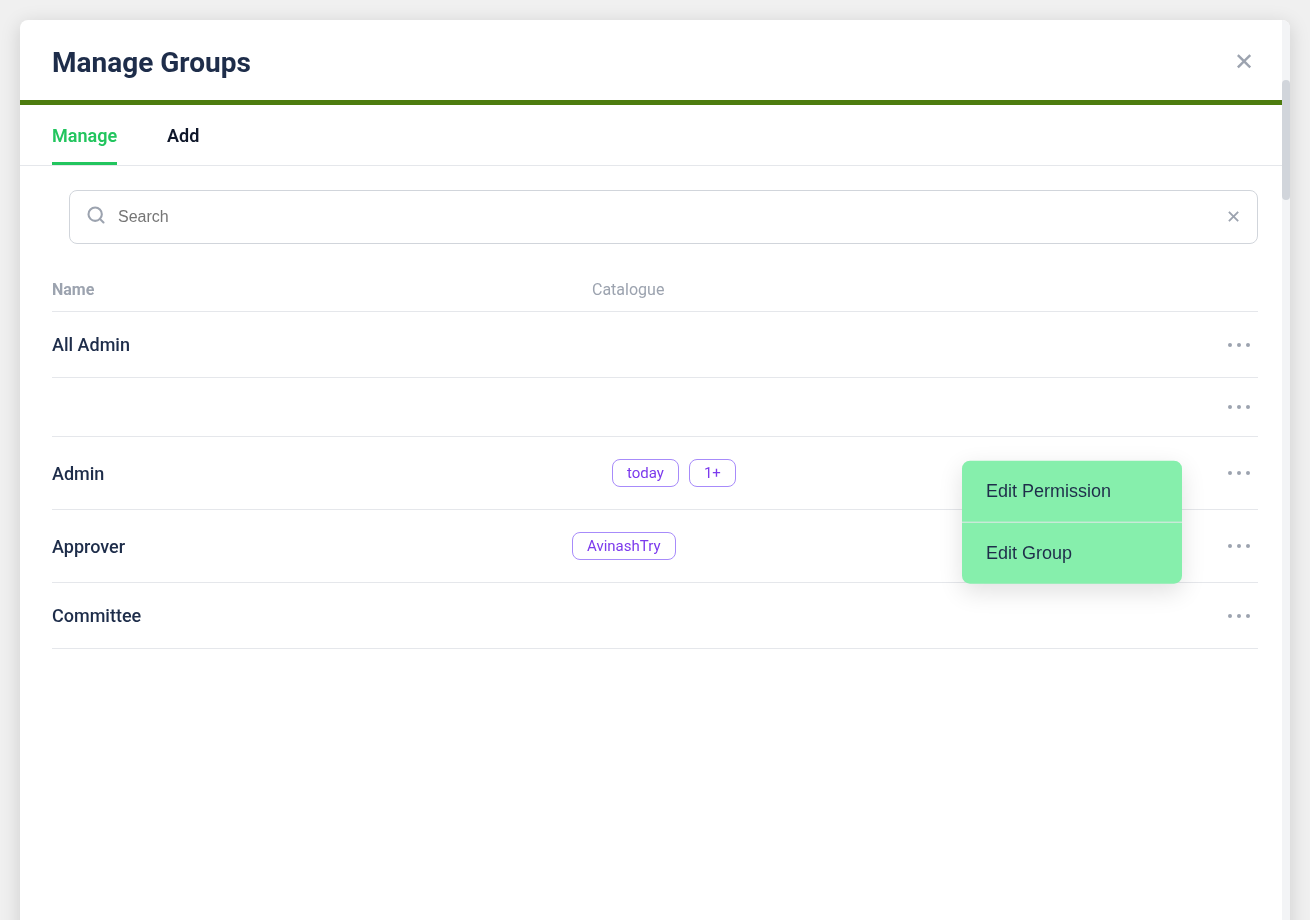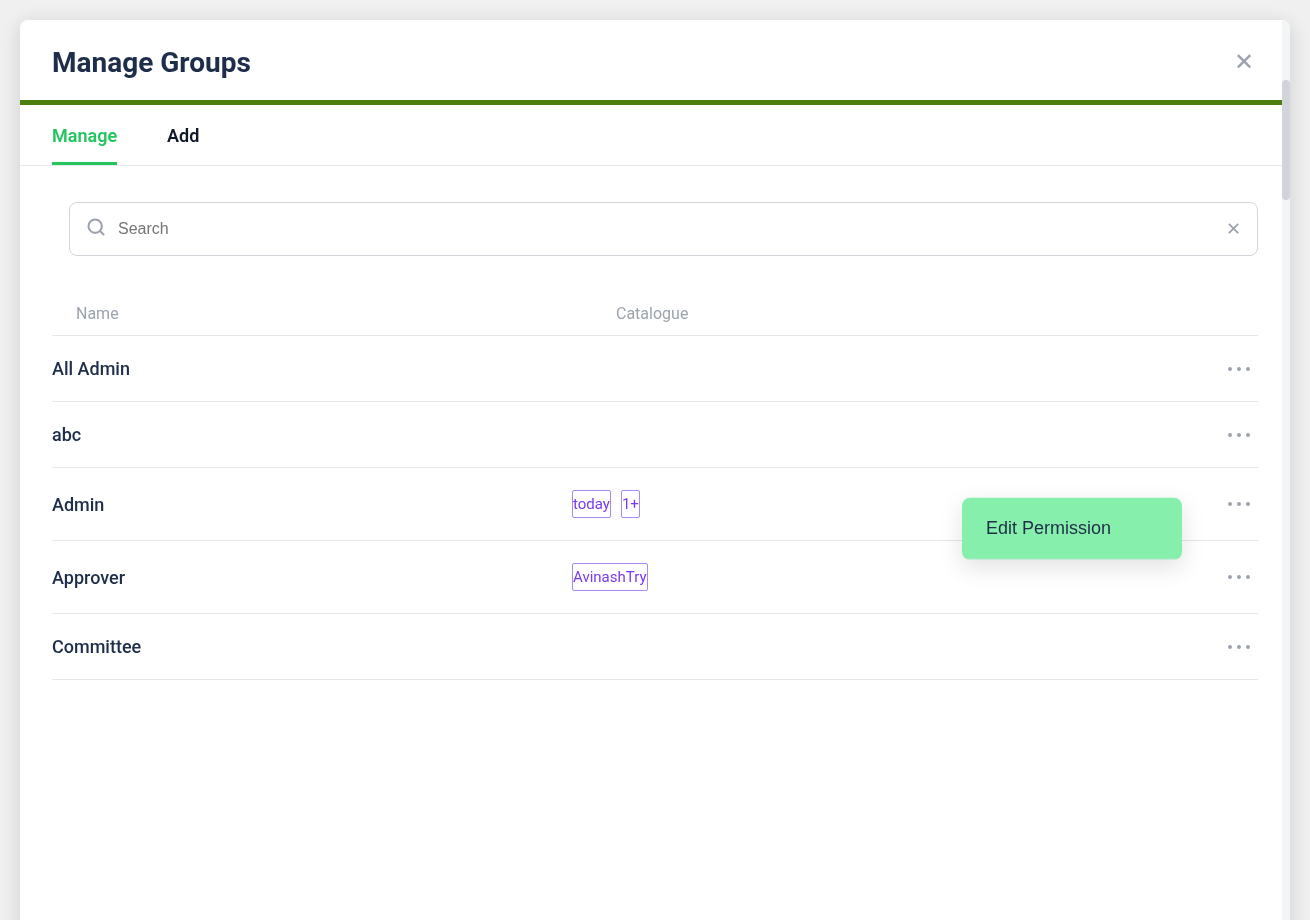--- a/index.html
+++ b/index.html
@@ -73,21 +73,21 @@
     .tab.active {
       color: #22c55e;
       border-bottom-color: #22c55e;
     }
 
     .tab:not(.active) {
       color: #0f172a;
     }
 
     .search-container {
-      margin: 36px 32px;
+      margin: 24px 32px;
       position: relative;
       padding-left: 17px;
     }
 
     .search-input-wrapper {
       display: flex;
       align-items: center;
       border: 1px solid #d1d5db;
       border-radius: 8px;
       padding: 14px 16px;
@@ -125,22 +125,21 @@
     .table-header {
       display: flex;
       padding: 12px 0;
       border-bottom: 1px solid #e5e7eb;
     }
 
     .col-name {
       flex: 0 0 520px;
       font-size: 16px;
       color: #9ca3af;
-      font-weight: 400;
-      margin-left: 24px;
+      font-weight: 700;
     }
 
     .col-catalogue {
       flex: 1;
       font-size: 16px;
       color: #9ca3af;
       font-weight: 400;
       margin-left: 20px;
     }
 
@@ -166,22 +165,22 @@
     .row-catalogue {
       flex: 1;
       display: flex;
       gap: 10px;
       flex-wrap: wrap;
     }
 
     .catalogue-tag {
       border: 1px solid #a78bfa;
       color: #7c3aed;
-      border-radius: 2px;
-      padding: 4px 0;
+      border-radius: 8px;
+      padding: 4px 14px;
       font-size: 15px;
       font-weight: 400;
       background: #fff;
     }
 
     .row-actions {
       flex: 0 0 60px;
       display: flex;
       justify-content: flex-end;
       align-items: center;
@@ -298,52 +297,52 @@
           <svg width="22" height="6" viewBox="0 0 22 6" fill="#9ca3af">
             <circle cx="2" cy="3" r="2"></circle>
             <circle cx="11" cy="3" r="2"></circle>
             <circle cx="20" cy="3" r="2"></circle>
           </svg>
         </button>
       </div>
     </div>
 
     <div class="table-row">
-      <div class="row-name">abc</div>
       <div class="row-catalogue"></div>
       <div class="row-actions">
         <button class="more-button">
           <svg width="22" height="6" viewBox="0 0 22 6" fill="#9ca3af">
             <circle cx="2" cy="3" r="2"></circle>
             <circle cx="11" cy="3" r="2"></circle>
             <circle cx="20" cy="3" r="2"></circle>
           </svg>
         </button>
       </div>
     </div>
 
-    <div class="table-row" style="position:relative;">
+    <div class="table-row" style="position:relative;gap:40px;">
       <div class="row-name">Admin</div>
       <div class="row-catalogue">
         <span class="catalogue-tag">today</span>
         <span class="catalogue-tag">1+</span>
       </div>
       <div class="row-actions">
         <button class="more-button">
           <svg width="22" height="6" viewBox="0 0 22 6" fill="#9ca3af">
             <circle cx="2" cy="3" r="2"></circle>
             <circle cx="11" cy="3" r="2"></circle>
             <circle cx="20" cy="3" r="2"></circle>
           </svg>
         </button>
       </div>
 
       <div class="dropdown-menu">
         <button class="dropdown-item">Edit Permission</button>
         <div class="dropdown-divider"></div>
+        <button class="dropdown-item">Edit Group</button>
       </div>
     </div>
 
     <div class="table-row">
       <div class="row-name">Approver</div>
       <div class="row-catalogue">
         <span class="catalogue-tag">AvinashTry</span>
       </div>
       <div class="row-actions">
         <button class="more-button">

